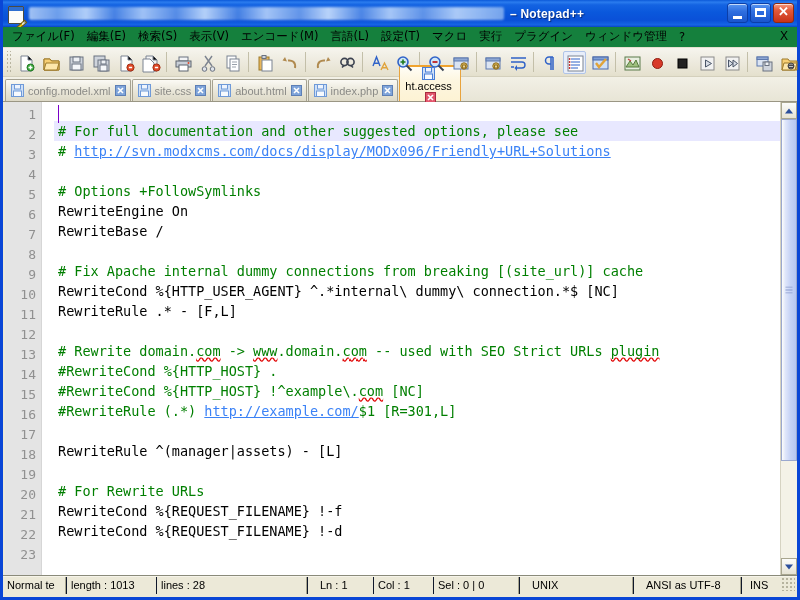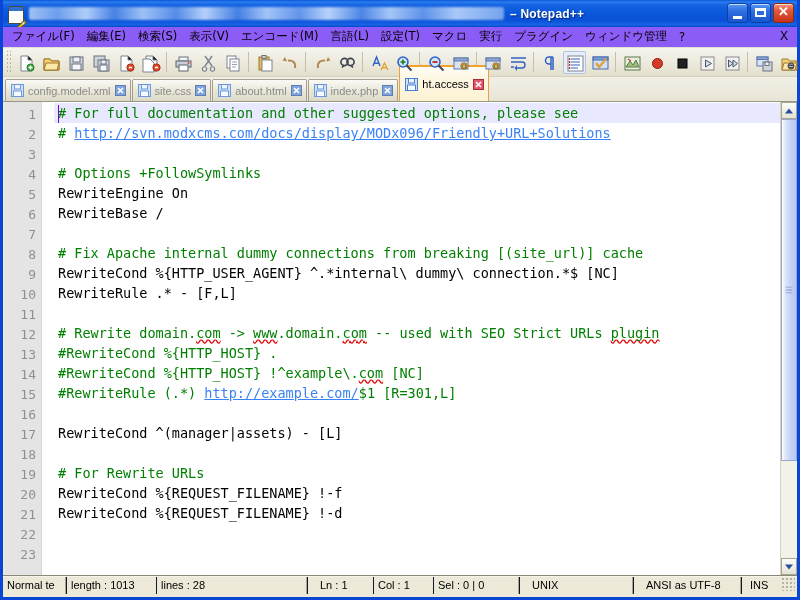--- a/index.html
+++ b/index.html
@@ -105,21 +105,21 @@
     position: absolute; color: #fff;
     font-weight: bold; line-height: 1;
   }
   .wbtn.min .g { left: 5px; bottom: 3px; width: 9px; height: 3px; background: #fff; }
   .wbtn.max .g { left: 4px; top: 4px; width: 11px; height: 9px; border: 2px solid #fff; border-top-width: 3px; box-sizing: border-box; }
   .wbtn.close .g { left: 0; top: 1px; width: 100%; text-align: center; font-size: 13px; font-family: "Liberation Sans", sans-serif; }
 
   
   .menubar {
     height: 20px; flex: 0 0 20px;
-    background: #8b5cf6;
+    background: #15803d;
     display: flex; align-items: center;
     font-size: 12px; color: #000;
     padding-left: 3px;
     border-bottom: 1px solid #e3e0cf;
     position: relative;
   }
   .menubar .mi {
     padding: 2px 6px 3px 6px;
     white-space: nowrap;
     font-family: "DejaVu Sans", "Liberation Sans", sans-serif;
@@ -185,20 +185,21 @@
     box-sizing: border-box;
     font-family: "Liberation Sans", sans-serif;
     white-space: nowrap;
   }
   .tab.active {
     color: #000;
     height: 36px;
     background: linear-gradient(to bottom, #fffdf6 0%, #fdf6e0 40%, #fdf3d4 100%);
     border-color: #e8a33d;
     border-top: 2px solid #f0a32e;
+    flex-direction: column;
   }
   .tab .disk {
     width: 13px; height: 13px; margin-right: 4px;
     flex: 0 0 13px; position: relative;
   }
   .tab .tlabel { margin-right: 4px; }
   .tab .tclose {
     width: 11px; height: 11px;
     position: relative; flex: 0 0 11px;
   }
@@ -229,21 +230,21 @@
   }
   .gutter div { height: 20px; line-height: 20px; padding-right: 5px; }
   .fold {
     width: 12px; flex: 0 0 12px; background: #fff;
     border-left: 1px solid #d6d6d6;
   }
   .codearea {
     flex: 1 1 auto;
     position: relative;
     overflow: hidden;
-    padding-top: 1px;
+    padding-top: 19px;
     background: #fff;
   }
   .cline {
     height: 20px; line-height: 20px;
     font-family: "DejaVu Sans Mono", "Liberation Mono", monospace;
     font-size: 13.5px;
     white-space: pre;
     color: #000;
     padding-left: 4px;
     box-sizing: border-box;
@@ -686,21 +687,21 @@
         <div class="cline">&nbsp;</div>
         <div class="cline"><span class="cmt"># Fix Apache internal dummy connections from breaking [(site_url)] cache</span></div>
         <div class="cline"><span>RewriteCond %{HTTP_USER_AGENT} ^.*internal\ dummy\ connection.*$ [NC]</span></div>
         <div class="cline"><span>RewriteRule .* - [F,L]</span></div>
         <div class="cline">&nbsp;</div>
         <div class="cline"><span class="cmt"># Rewrite domain.</span><span class="cmt sp">com</span><span class="cmt"> -&gt; </span><span class="cmt sp">www</span><span class="cmt">.domain.</span><span class="cmt sp">com</span><span class="cmt"> -- used with SEO Strict URLs </span><span class="cmt sp">plugin</span></div>
         <div class="cline"><span class="cmt">#RewriteCond %{HTTP_HOST} .</span></div>
         <div class="cline"><span class="cmt">#RewriteCond %{HTTP_HOST} !^example\.</span><span class="cmt sp">com</span><span class="cmt"> [NC]</span></div>
         <div class="cline"><span class="cmt">#RewriteRule (.*) </span><span class="lnk">http://example.com/</span><span class="cmt">$1 [R=301,L]</span></div>
         <div class="cline">&nbsp;</div>
-        <div class="cline"><span>RewriteCond ^(manager|assets) - [L]</span></div>
+        <div class="cline"><span>RewriteRule ^(manager|assets) - [L]</span></div>
         <div class="cline">&nbsp;</div>
         <div class="cline"><span class="cmt"># For Rewrite URLs</span></div>
         <div class="cline"><span>RewriteCond %{REQUEST_FILENAME} !-f</span></div>
         <div class="cline"><span>RewriteCond %{REQUEST_FILENAME} !-d</span></div>
       </div>
     <div class="vscroll">
       <div class="sbtn up">
           <span class="arr"></span>
         </div>
       <div class="strack">

